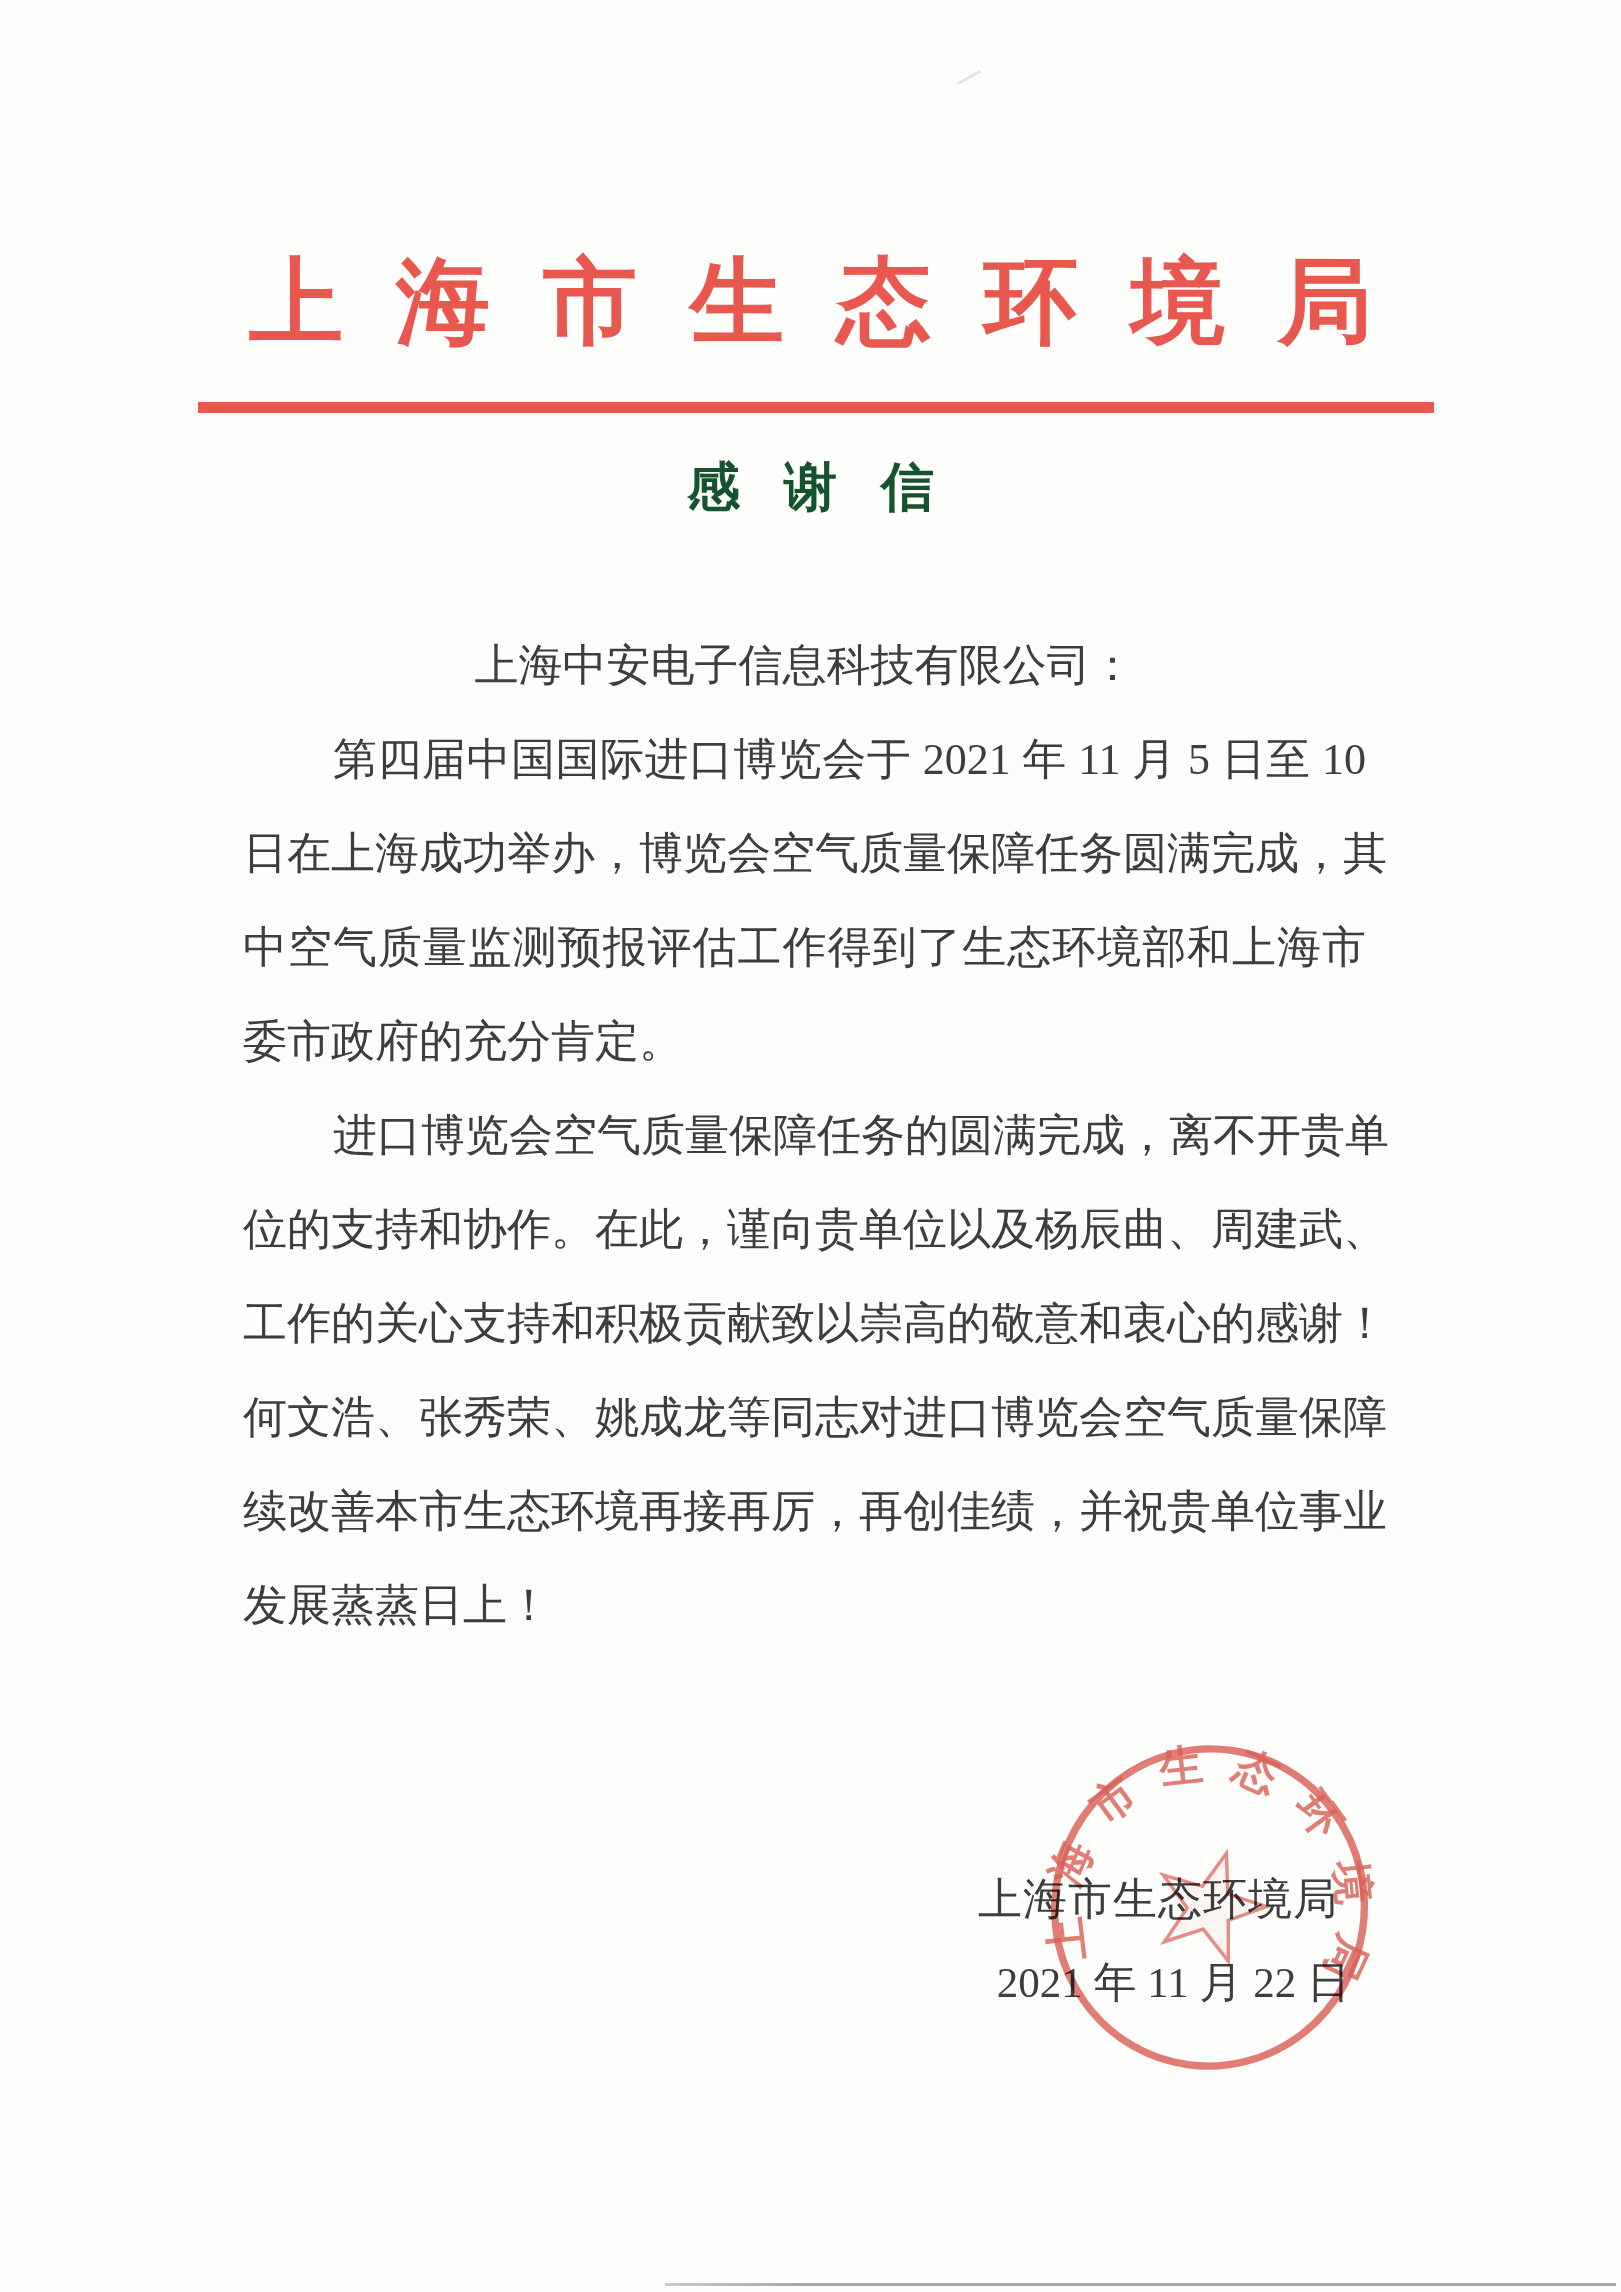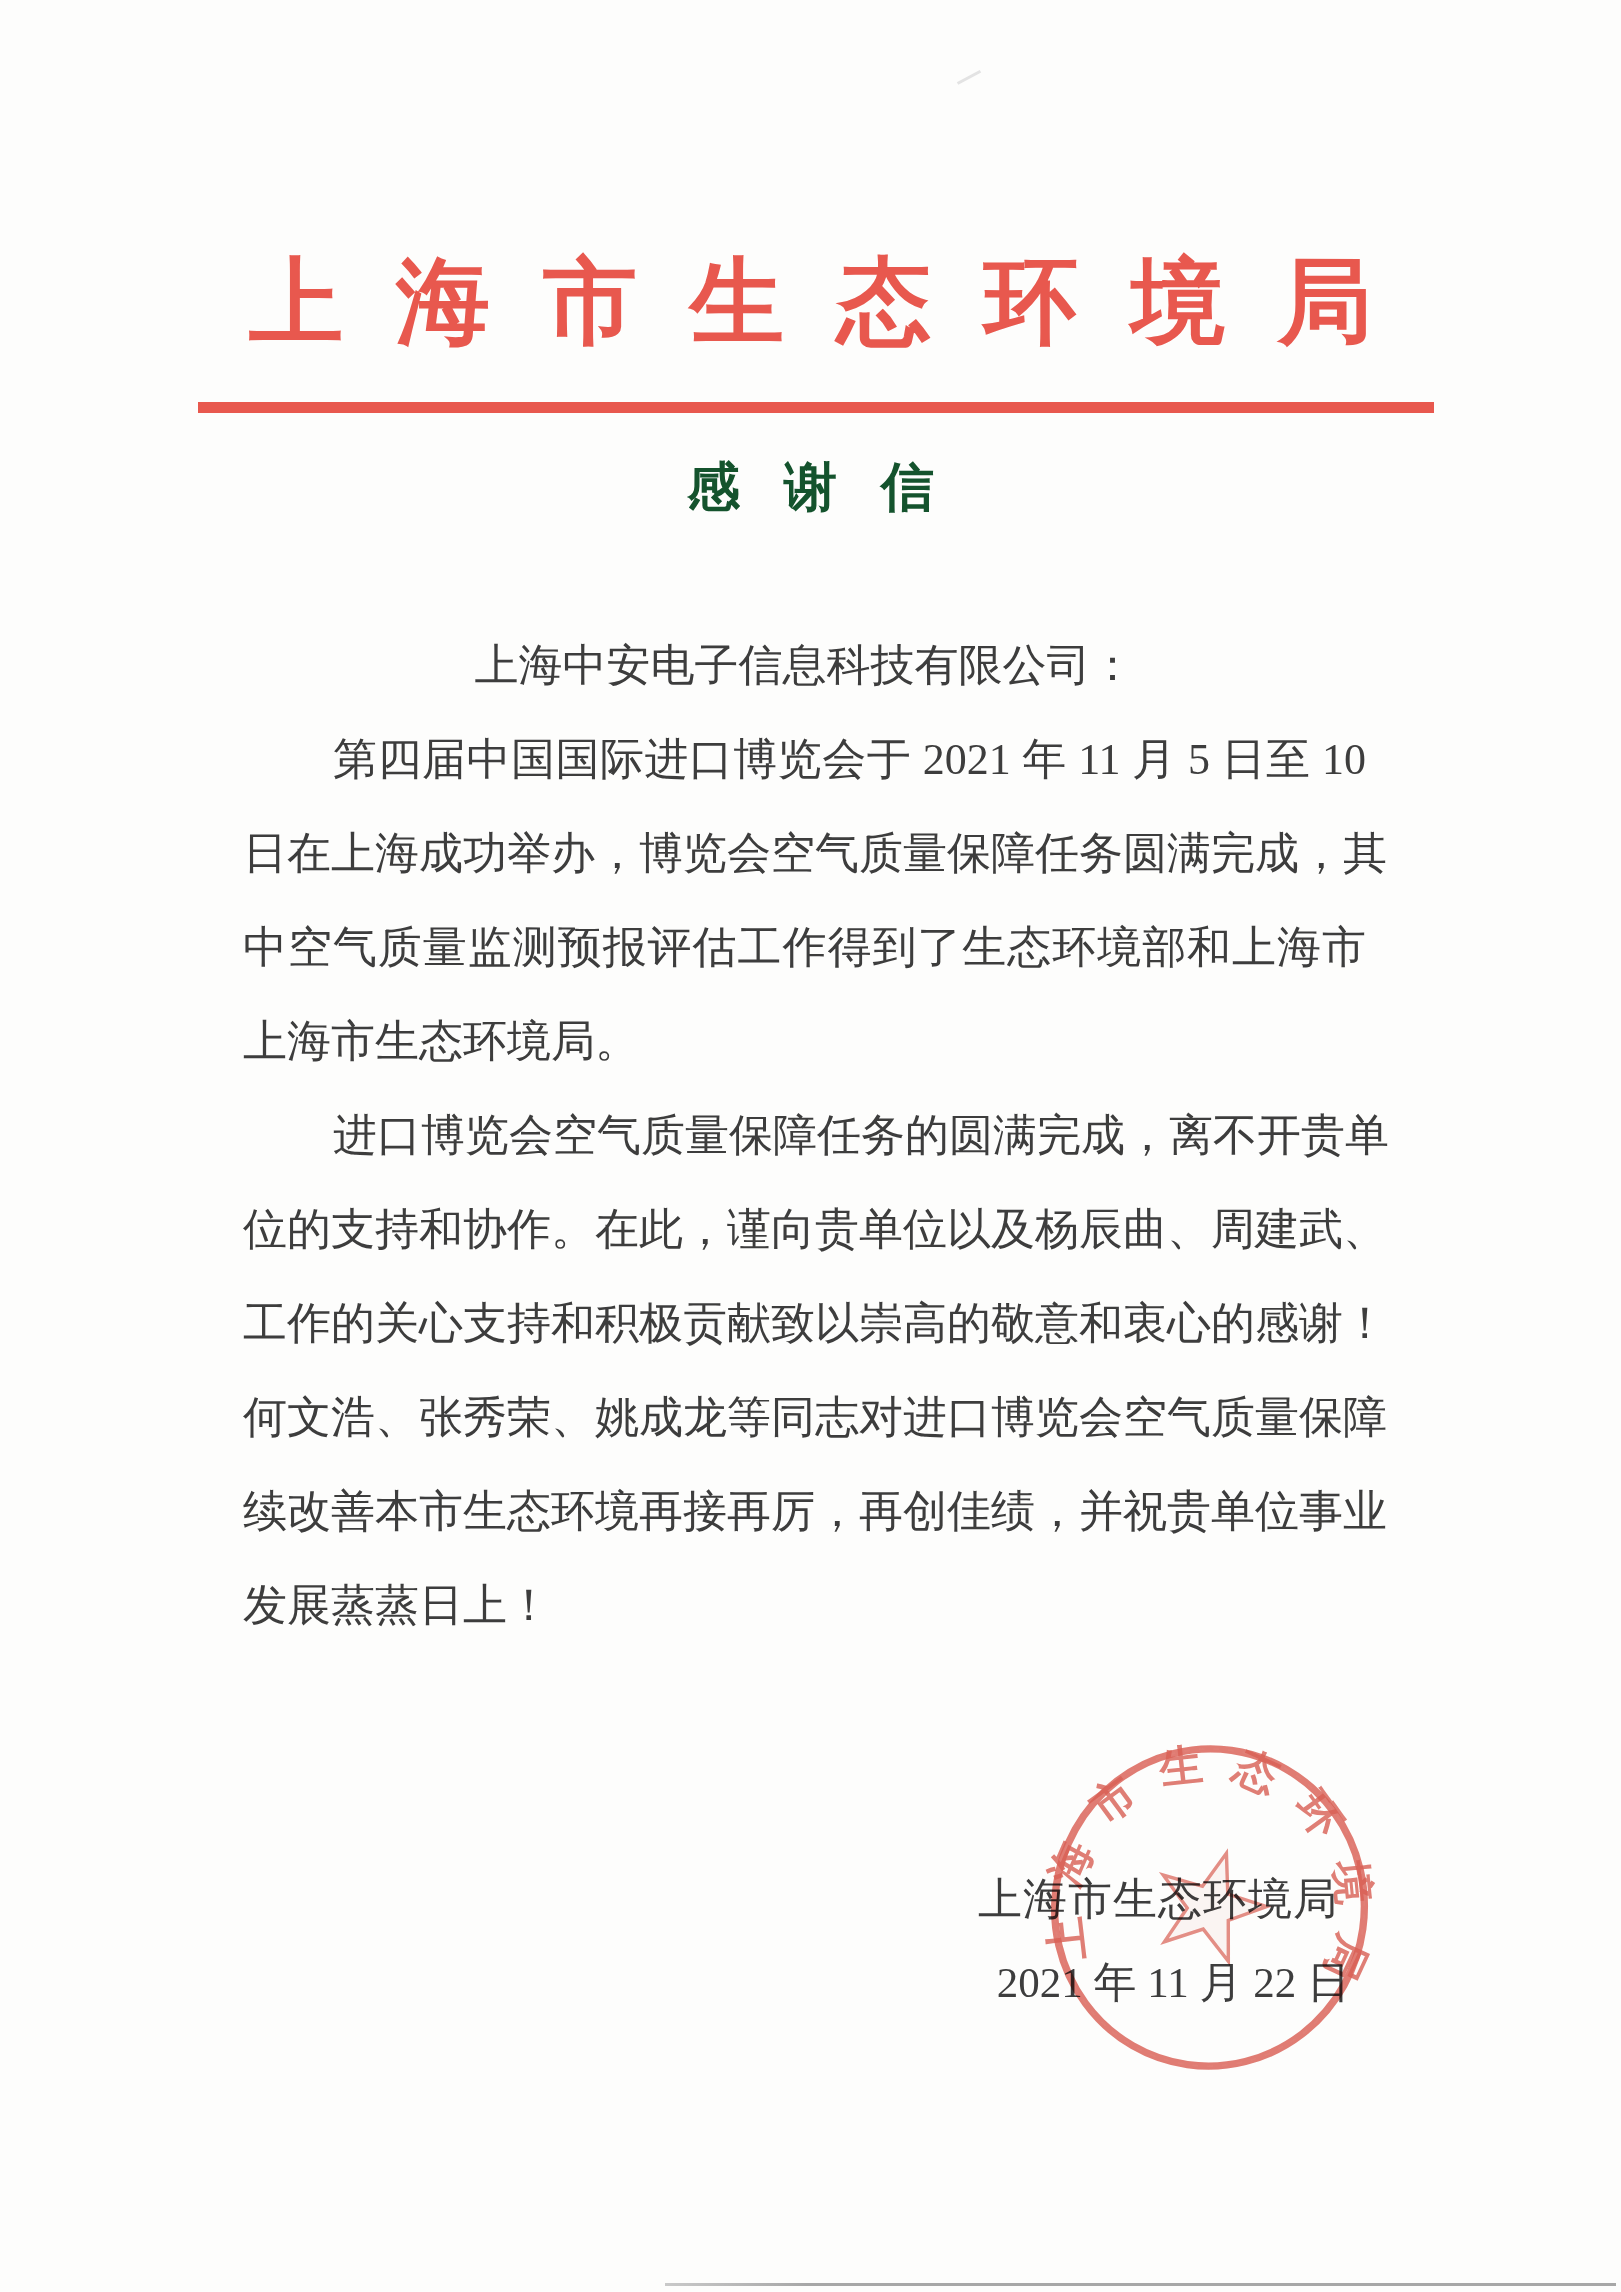--- a/index.html
+++ b/index.html
@@ -97,21 +97,21 @@
   <div class="letterhead">上海市生态环境局</div>
   <div class="red-divider"></div>
 
   <div class="letter-title">感谢信</div>
 
   <div class="body-block">
     <div class="salutation">上海中安电子信息科技有限公司：</div>
     <div class="line indent">第四届中国国际进口博览会于 2021 年 11 月 5 日至 10</div>
     <div class="line">日在上海成功举办，博览会空气质量保障任务圆满完成，其</div>
     <div class="line">中空气质量监测预报评估工作得到了生态环境部和上海市</div>
-    <div class="line para-end">上海市生态环境局。</div>
+    <div class="line para-end">委市政府的充分肯定。</div>
     <div class="line indent">进口博览会空气质量保障任务的圆满完成，离不开贵单</div>
     <div class="line">位的支持和协作。在此，谨向贵单位以及杨辰曲、周建武、</div>
     <div class="line">工作的关心支持和积极贡献致以崇高的敬意和衷心的感谢！</div>
     <div class="line">何文浩、张秀荣、姚成龙等同志对进口博览会空气质量保障</div>
     <div class="line">续改善本市生态环境再接再厉，再创佳绩，并祝贵单位事业</div>
     <div class="line para-end">发展蒸蒸日上！</div>
   </div>
 
   <div class="signature">上海市生态环境局</div>
   <div class="letter-date">2021 年 11 月 22 日</div>

